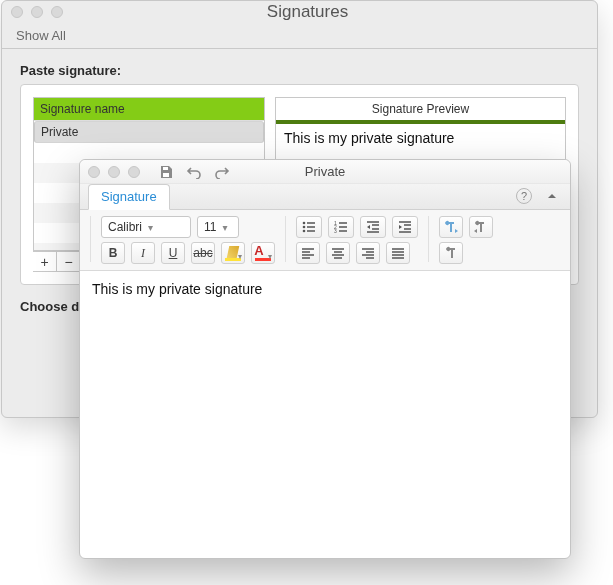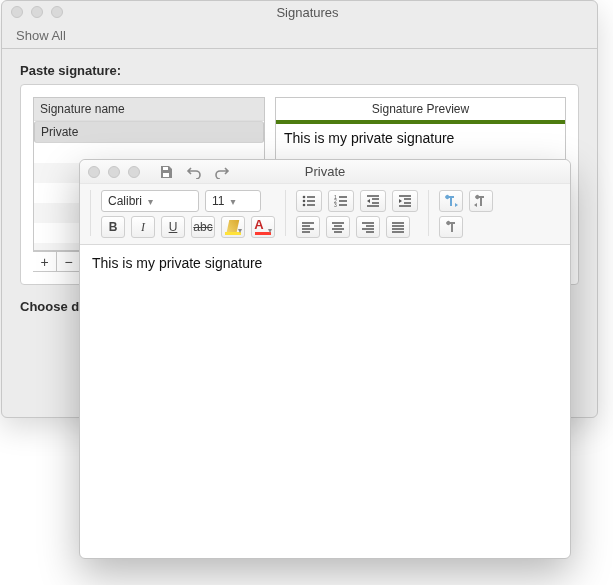--- a/index.html
+++ b/index.html
@@ -3,27 +3,27 @@
 <meta charset="utf-8">
 <style>
 * { box-sizing: border-box; margin: 0; padding: 0; font-family: -apple-system, "Helvetica Neue", Arial, sans-serif; }
 body { background: #fff; width: 613px; height: 585px; position: relative; overflow: hidden; }
 
 
 .win-back { position: absolute; left: 1px; top: 0; width: 597px; height: 418px; background: #ececec; border: 1px solid #c7c7c7; border-radius: 6px; box-shadow: 0 10px 30px rgba(0,0,0,.15); }
 .titlebar { height: 22px; display: flex; align-items: center; position: relative; }
 .traffic { display: flex; gap: 8px; padding-left: 9px; }
 .dot { width: 12px; height: 12px; border-radius: 50%; background: #d9d9d9; border: 1px solid #c7c7c7; }
-.titlebar .title { position: absolute; left: 16px; right: 0; text-align: center; font-size: 13px; color: #555; }
+.titlebar .title { position: absolute; left: 16px; right: 0; text-align: center; font-size: 17px; color: #555; }
 .toolbar-row { height: 26px; display:flex; align-items:center; padding: 0 8px; border-bottom: 1px solid #c9c9c9; }
 .showall { font-size: 13px; color: #6a6a6a; padding: 2px 6px; }
 .section-label { font-size: 13px; font-weight: 700; color: #2b2b2b; padding: 14px 0 6px 18px; }
 .panel { margin: 0 18px; background: #fff; border: 1px solid #cfcfcf; border-radius: 4px; padding: 12px; display: flex; gap: 10px; }
 .left-list { width: 232px; border: 1px solid #c8c8c8; background: #fff; display: flex; flex-direction: column; height: 154px; }
-.list-header { font-size: 12px; color: #333; padding: 4px 6px; border-bottom: 1px solid #dedede; background:#e5e5e5; }
+.list-header { font-size: 12px; color: #333; padding: 4px 6px; border-bottom: 1px solid #dedede; background:#84cc16; }
 .list-body { flex:1; background:#fff; display:flex; flex-direction:column; }
 .row { font-size: 13px; color:#111; padding: 3px 6px; }
 .row.sel { background: #dcdcdc; border-top:1px solid #d4d4d4; border-bottom:1px solid #d4d4d4; }
 .rows-stripe { flex:1; background: repeating-linear-gradient(#fff 0 20px, #f5f5f5 20px 40px); }
 .list-footer { display:flex; border-top:1px solid #c8c8c8; }
 .ftbtn { width: 24px; height: 20px; border:1px solid #c8c8c8; border-top:none; border-left:none; background:#fff; font-size:14px; line-height:18px; color:#444; display:flex; align-items:center; justify-content:center; }
 .preview-pane { flex:1; border:1px solid #c8c8c8; background:#fff; display:flex; flex-direction:column; height:154px; }
 .preview-header { text-align:center; font-size:12px; color:#333; padding:4px 0; border-bottom:4px solid #4d7c0f; }
 .preview-body { padding:6px 8px; font-size:14px; color:#111; }
 .choose-label { font-size:13px; font-weight:700; color:#2b2b2b; padding:14px 0 6px 18px; }
@@ -129,33 +129,44 @@
         </span>
       <span class="ico">
           <svg width="16" height="14" viewBox="0 0 16 14">
             <path fill="none" stroke="#8a8a8a" stroke-width="1.6" d="M11 3l3 3-3 3M14 6H6a4 4 0 0 0 0 8"></path>
           </svg>
         </span>
     </div>
     <div class="title">Private</div>
   </div>
 
+  <div class="tabs-row">
+    <div class="tab">Signature</div>
+    <div class="tabs-right">
+      <div class="help-ico">?</div>
+      <span class="ico">
+          <svg width="12" height="12" viewBox="0 0 12 12">
+            <path fill="#6e6e6e" d="M2 8l4-4 4 4z"></path>
+          </svg>
+        </span>
+    </div>
+  </div>
 
   <div class="ribbon">
 
 
     <div class="sep-v"></div>
 
     <div class="group-col">
       <div class="row-h">
-        <div class="sel" style="width:98px">
+        <div class="sel" style="width:90px">
           <span>Calibri</span>
           <span class="caret">▾</span>
         </div>
-        <div class="sel" style="width:56px">
+        <div class="sel" style="width:42px">
           <span>11</span>
           <span class="caret">▾</span>
         </div>
       </div>
       <div class="row-h">
         <div class="btn bold">B</div>
         <div class="btn ital">I</div>
         <div class="btn u">U</div>
         <div class="btn strike">abc</div>
         <div class="btn hl">

